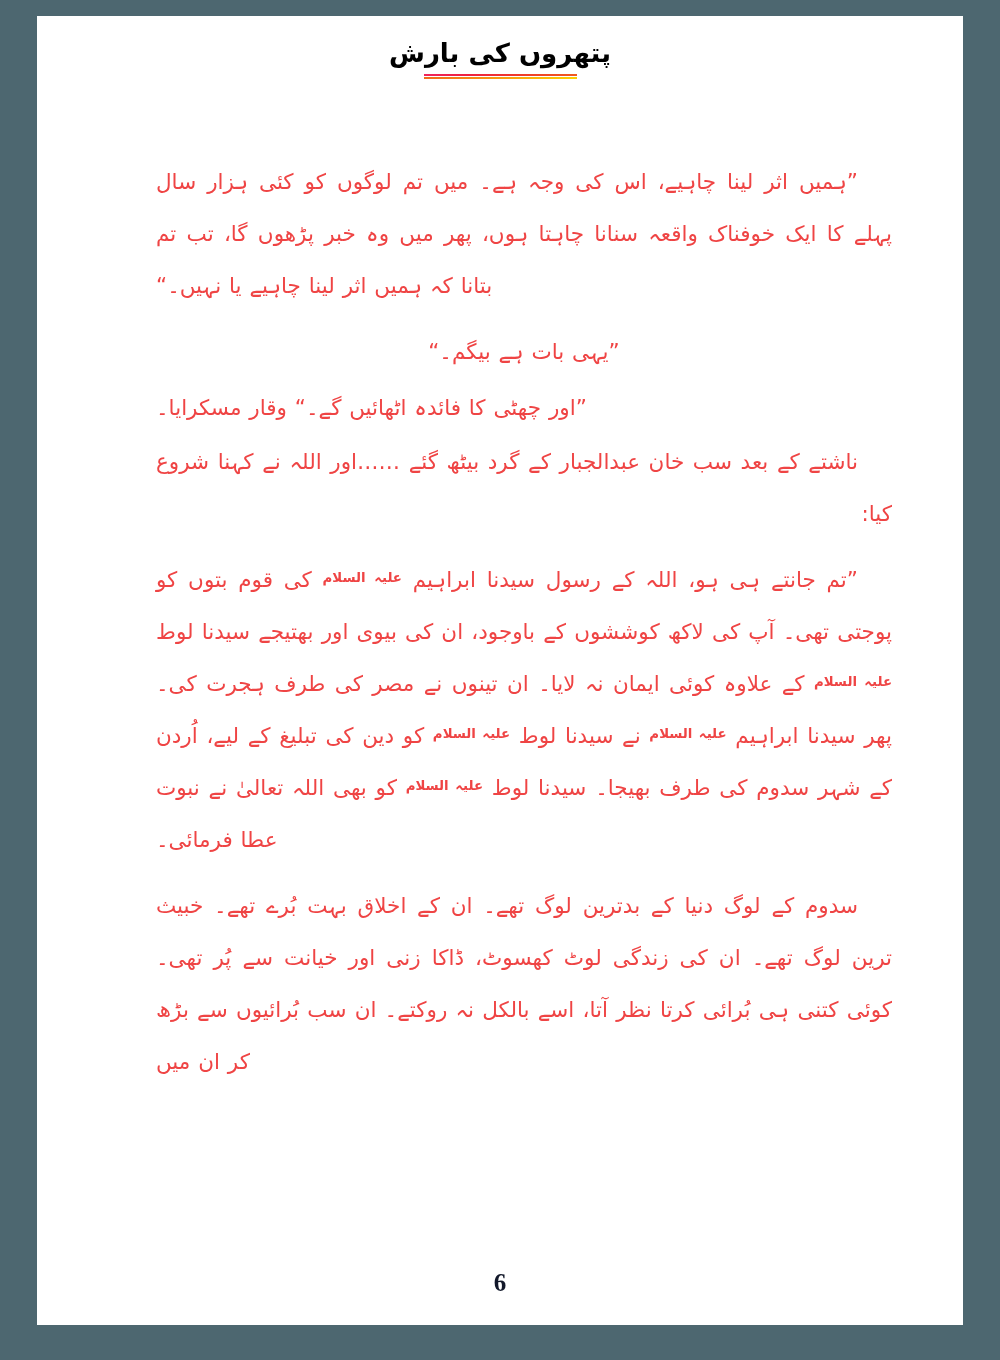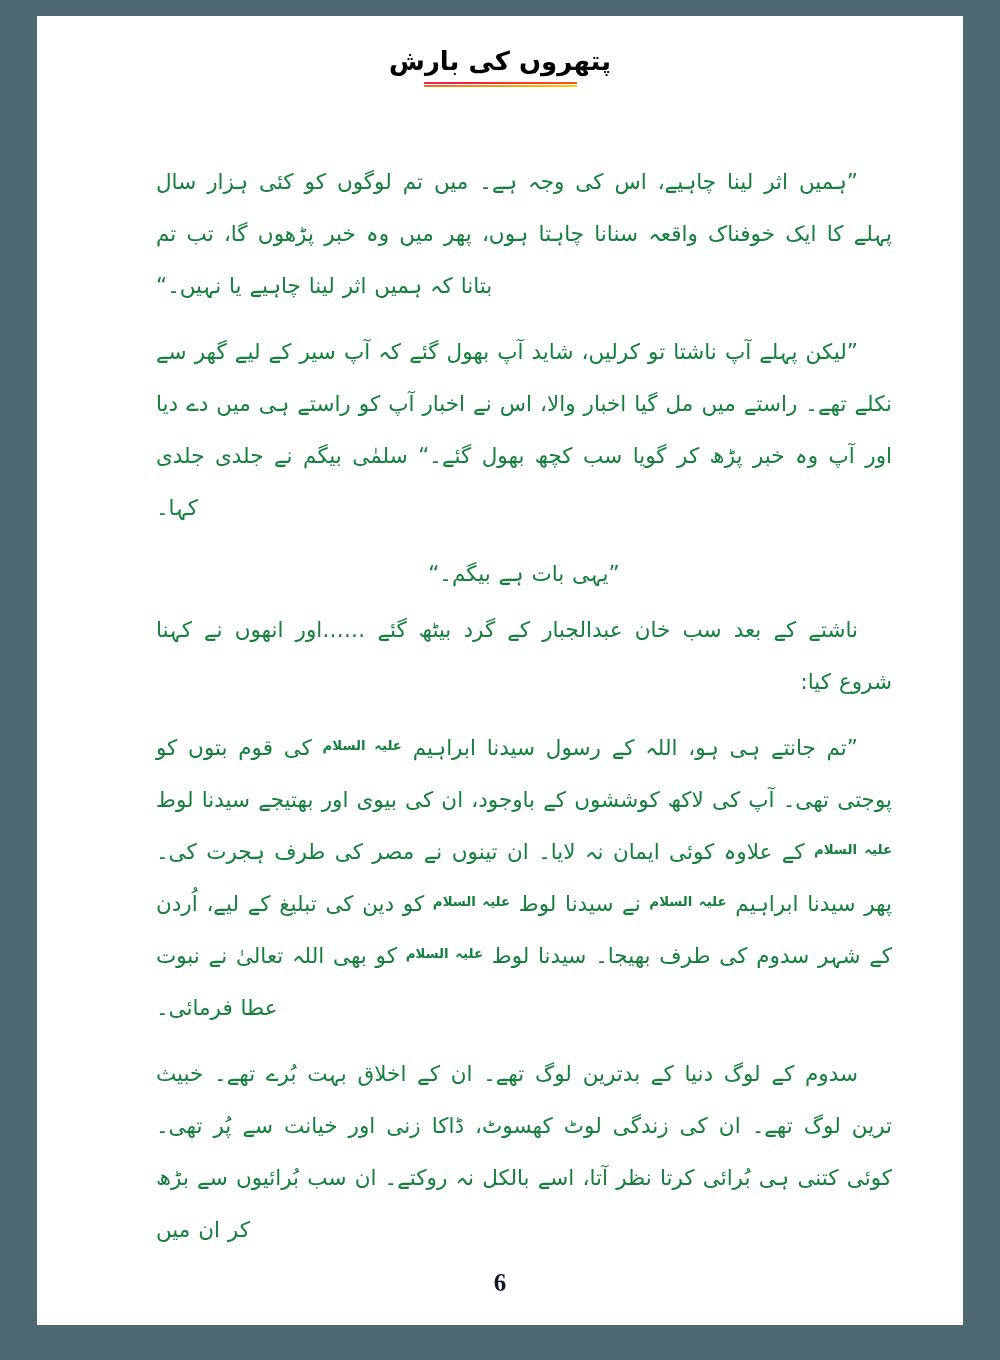--- a/index.html
+++ b/index.html
@@ -37,21 +37,20 @@
   }
   #header-title {
     display: inline-block;
     font-family: "DejaVu Sans", "Liberation Sans", sans-serif;
     font-size: 26px;
     font-weight: 700;
     color: #000000;
     line-height: 1.35;
     direction: rtl;
     letter-spacing: 0.5px;
-    margin-top: 8px;
   }
   #header-rule {
     width: 153px;
     margin: 3px auto 0 auto;
   }
   .rule-top {
     height: 2px;
     background: linear-gradient(90deg, #f0245c 0%, #ee2040 28%, #ef3a2a 62%, #f05a1e 100%);
   }
   .rule-bottom {
@@ -66,21 +65,21 @@
     top: 140px;
     right: 71px;
     left: 111px;
     direction: rtl;
   }
 
   .para {
     font-family: "DejaVu Sans", "Liberation Sans", sans-serif;
     font-size: 21.5px;
     line-height: 2.42;
-    color: #15803d;
+    color: #ef4444;
     direction: rtl;
     text-align: justify;
     text-align-last: left;
     margin: 0 0 14px 8px;
     word-spacing: 1px;
   }
   .para.indent-start {
     text-indent: 34px;
   }
   .para.center-line {
@@ -127,27 +126,27 @@
     <div id="header-rule">
       <div class="rule-top"></div>
       <div class="rule-bottom"></div>
     </div>
   </div>
 
   <div id="body-column">
 
     <p class="para indent-start">”ہمیں اثر لینا چاہیے، اس کی وجہ ہے۔ میں تم لوگوں کو کئی ہزار سال پہلے کا ایک خوفناک واقعہ سنانا چاہتا ہوں، پھر میں وہ خبر پڑھوں گا، تب تم بتانا کہ ہمیں اثر لینا چاہیے یا نہیں۔“</p>
 
-    <p class="para indent-start">”لیکن پہلے آپ ناشتا تو کرلیں، شاید آپ بھول گئے کہ آپ سیر کے لیے گھر سے نکلے تھے۔ راستے میں مل گیا اخبار والا، اس نے اخبار آپ کو راستے ہی میں دے دیا اور آپ وہ خبر پڑھ کر گویا سب کچھ بھول گئے۔“ سلمٰی بیگم نے جلدی جلدی کہا۔</p>
 
     <p class="para center-line">”یہی بات ہے بیگم۔“</p>
 
 
+    <p class="para tight">”اور چھٹی کا فائدہ اٹھائیں گے۔“ وقار مسکرایا۔</p>
 
-    <p class="para indent-start last-open">ناشتے کے بعد سب خان عبدالجبار کے گرد بیٹھ گئے ……اور انھوں نے کہنا شروع کیا:</p>
+    <p class="para indent-start last-open">ناشتے کے بعد سب خان عبدالجبار کے گرد بیٹھ گئے ……اور اللہ نے کہنا شروع کیا:</p>
 
     <p class="para indent-start">”تم جانتے ہی ہو، اللہ کے رسول سیدنا ابراہیم <span class="honorific">علیہ السلام</span> کی قوم بتوں کو پوجتی تھی۔ آپ کی لاکھ کوششوں کے باوجود، ان کی بیوی اور بھتیجے سیدنا لوط <span class="honorific">علیہ السلام</span> کے علاوہ کوئی ایمان نہ لایا۔ ان تینوں نے مصر کی طرف ہجرت کی۔ پھر سیدنا ابراہیم <span class="honorific">علیہ السلام</span> نے سیدنا لوط <span class="honorific">علیہ السلام</span> کو دین کی تبلیغ کے لیے، اُردن کے شہر سدوم کی طرف بھیجا۔ سیدنا لوط <span class="honorific">علیہ السلام</span> کو بھی اللہ تعالیٰ نے نبوت عطا فرمائی۔</p>
 
     <p class="para indent-start">سدوم کے لوگ دنیا کے بدترین لوگ تھے۔ ان کے اخلاق بہت بُرے تھے۔ خبیث ترین لوگ تھے۔ ان کی زندگی لوٹ کھسوٹ، ڈاکا زنی اور خیانت سے پُر تھی۔ کوئی کتنی ہی بُرائی کرتا نظر آتا، اسے بالکل نہ روکتے۔ ان سب بُرائیوں سے بڑھ کر ان میں</p>
 
   </div>
 
   <div id="page-folio">6</div>
 
 </div>

